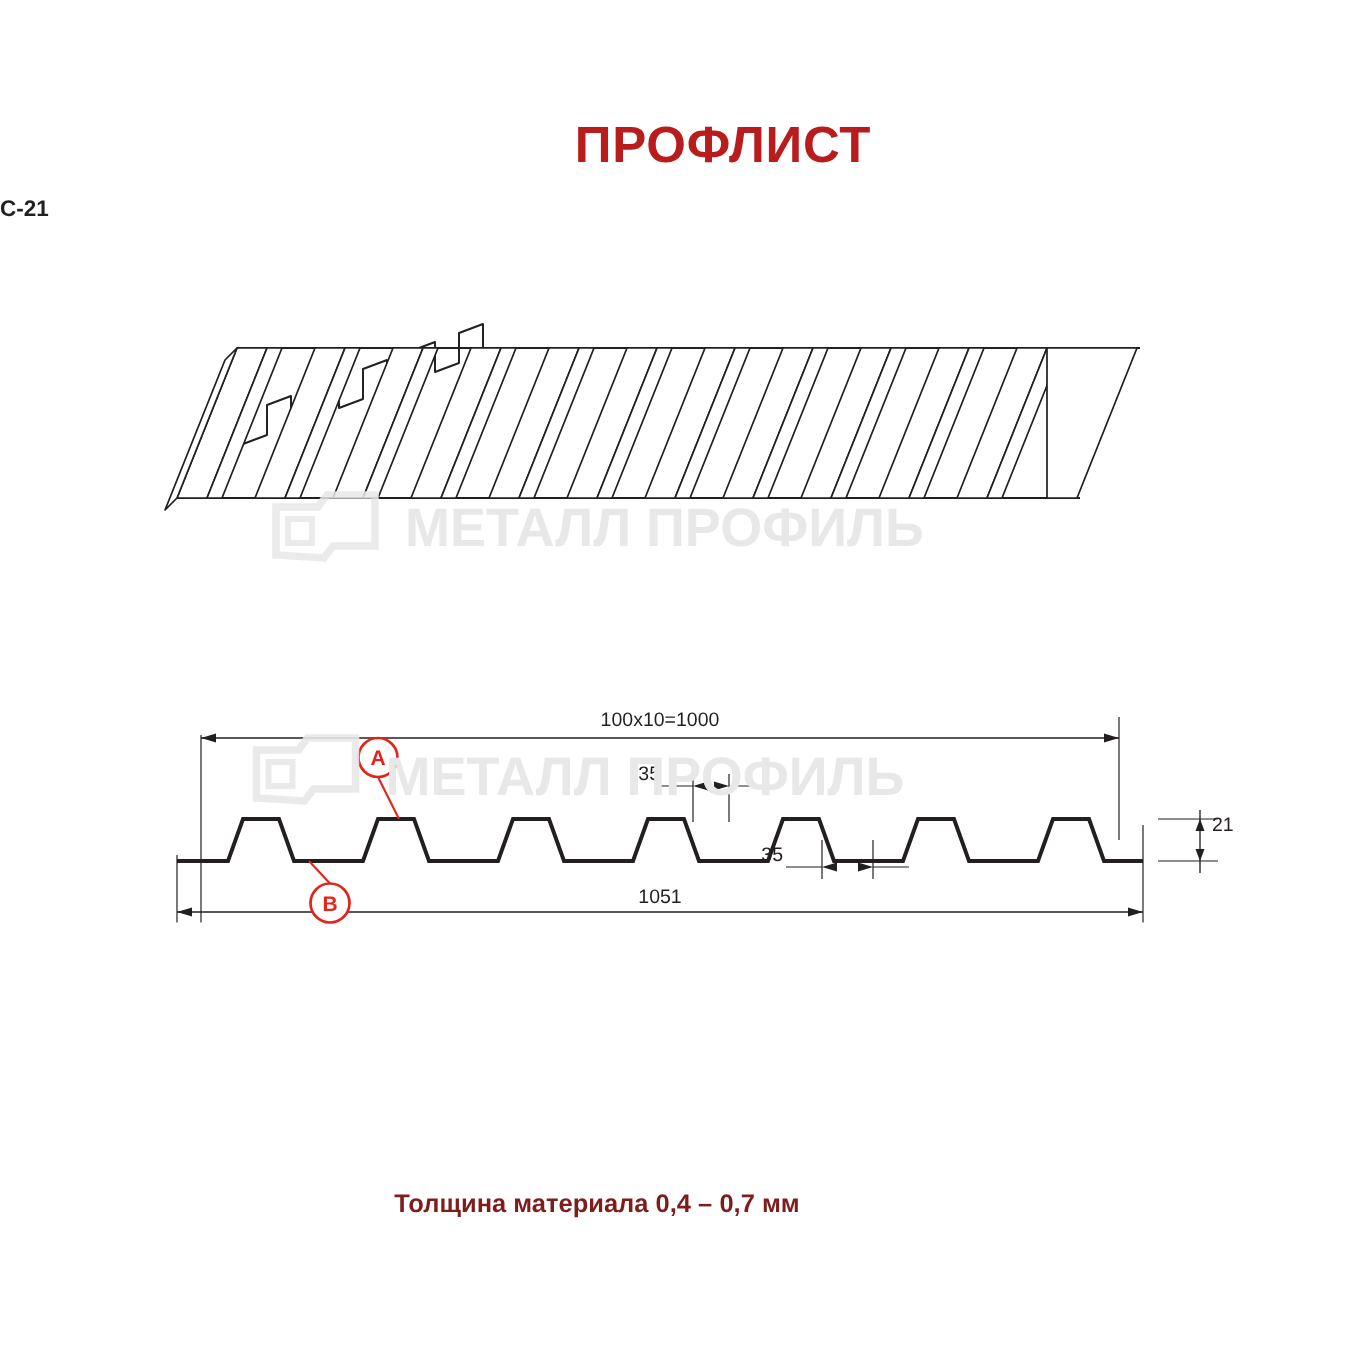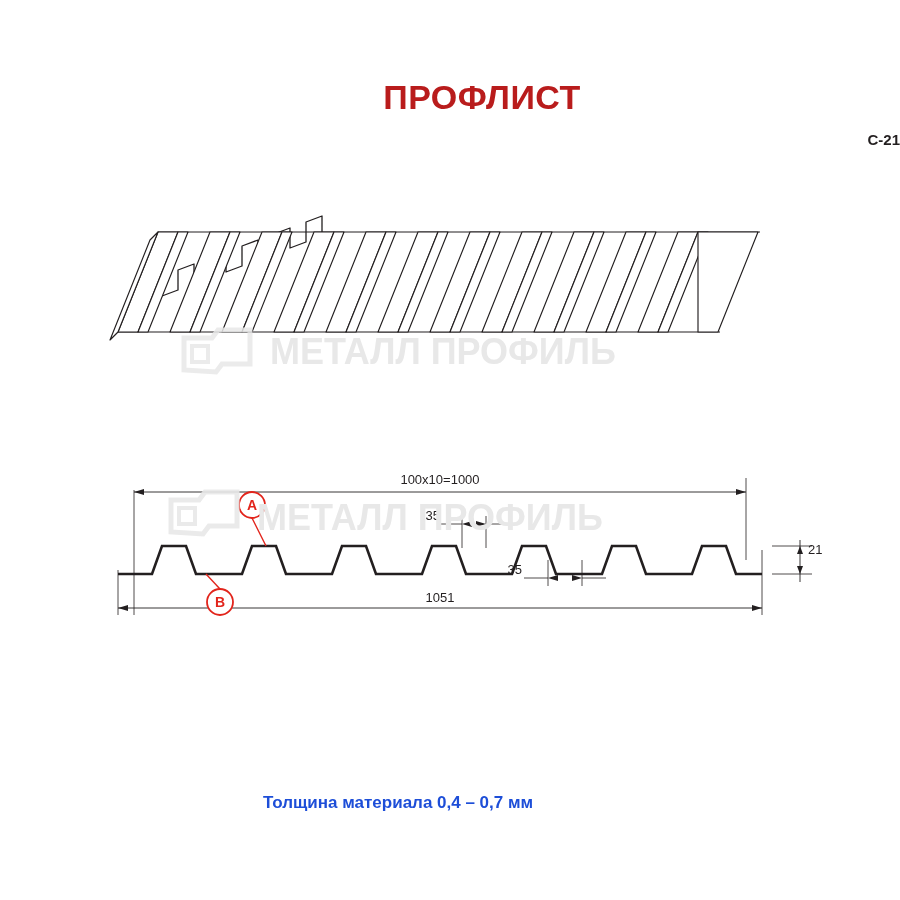--- a/index.html
+++ b/index.html
@@ -30,34 +30,34 @@
     font-weight: bold;
     letter-spacing: 0.5px;
     color: #b91c1c;
     margin-left: 32px;
   }
   .subtitle {
     position: absolute;
     top: 131px;
     left: 0;
     width: 900px;
-    text-align: right;
+    text-align: left;
     font-size: 15px;
     font-weight: bold;
     color: #231f20;
   }
   .footer {
     position: absolute;
     top: 793px;
     left: 0;
     width: 796px;
     text-align: center;
     font-size: 17px;
     font-weight: bold;
-    color: #1d4ed8;
+    color: #7f1d1d;
   }
   .iso-wrap {
     position: absolute;
     top: 190px;
     left: 100px;
     width: 700px;
     height: 180px;
   }
   .section-wrap {
     position: absolute;

